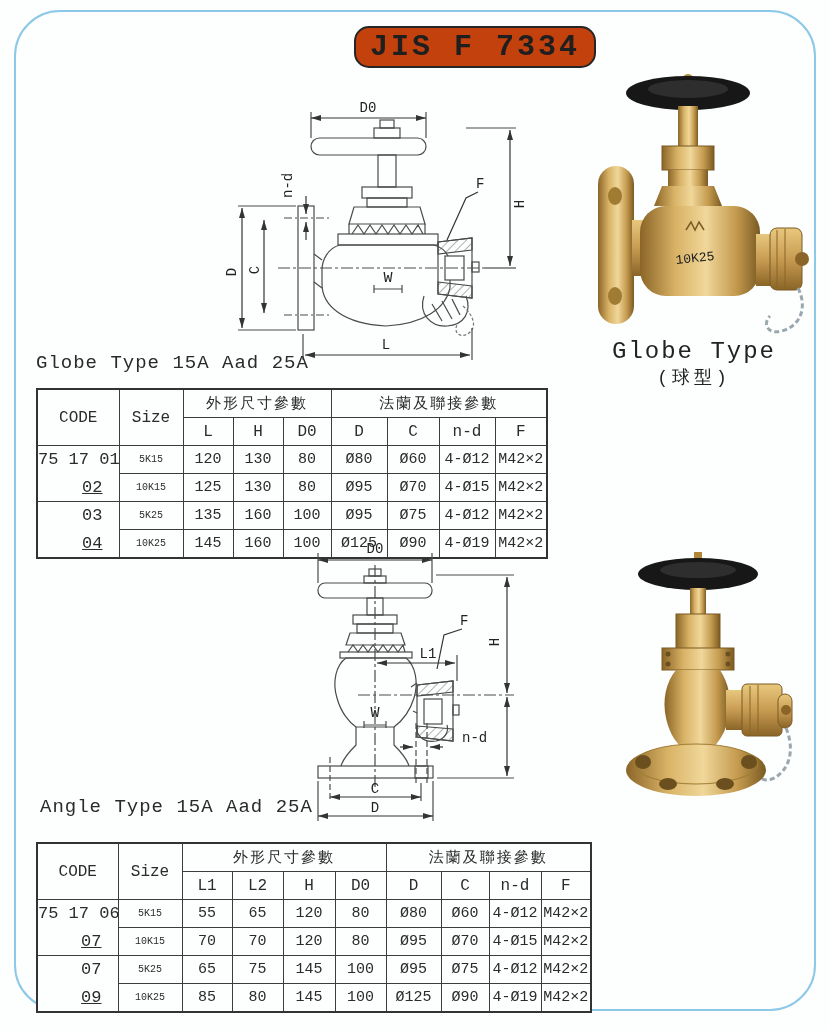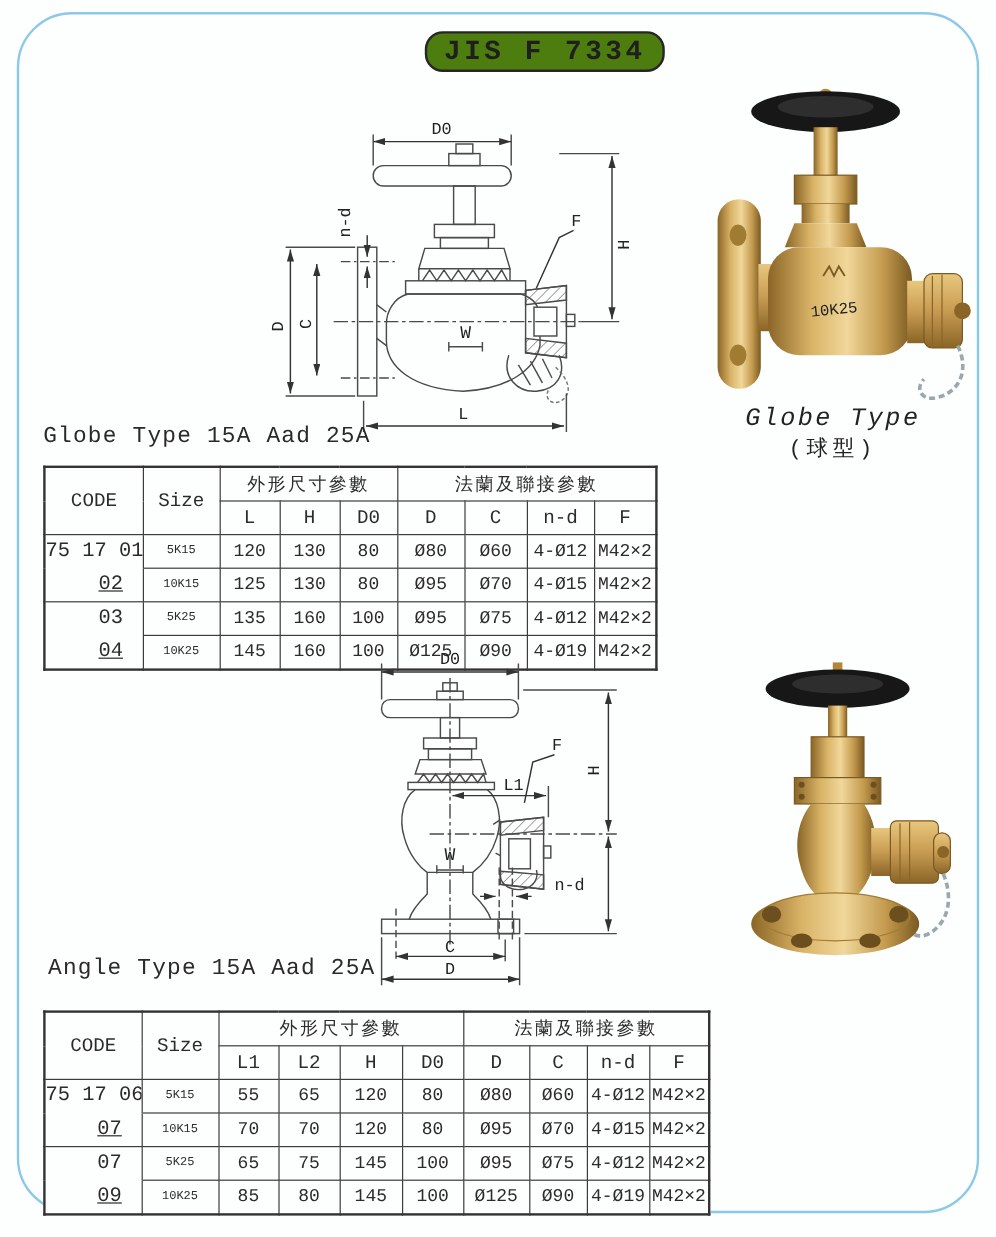--- a/index.html
+++ b/index.html
@@ -15,30 +15,30 @@
   }
   
   .hdr { position:absolute; left:38px; top:20px; }
   .hdr-code { font-size:31px; font-weight:bold; letter-spacing:4px; line-height:34px; color:#1f1f1f; }
   .hdr-zh { font-size:20px; line-height:26px; letter-spacing:1px; }
   .hdr-en { font-size:18px; line-height:22px; }
   .hdr-en-small { font-size:14px; }
   .badge {
     position:absolute; left:354px; top:26px; padding:2px 14px;
     border:2.5px solid #262626; border-radius:15px;
-    font-size:23px; font-weight:bold; letter-spacing:3px; color:#1f1f1f;
-    background:#4d7c0f;
+    font-size:30px; font-weight:bold; letter-spacing:3px; color:#1f1f1f;
+    background:#c2410c;
   }
   
   .caption { position:absolute; font-size:19px; letter-spacing:1px; color:#2a2a2a; }
   .cap-globe { left:36px; top:352px;text-align:right; }
   .cap-angle { left:40px; top:796px; }
   
   .photo-label { position:absolute; width:220px; text-align:center; color:#222; }
-  .photo-label .l1 { font-size:21px; letter-spacing:2px;font-style:italic; }
+  .photo-label .l1 { font-size:24px; letter-spacing:2px; }
   .photo-label .l2 { font-size:18px; letter-spacing:4px; }
   .pl-globe { left:584px; top:338px; }
   .pl-angle { left:588px; top:800px; }
   
   .spec-table {
     position:absolute; border-collapse:collapse; background:#fdfefe;
     border:2px solid #333; table-layout:fixed;padding-left:36px;
   }
   .t-globe { left:36px; top:388px; width:510px; }
   .t-angle { left:36px; top:842px; width:554px; }

